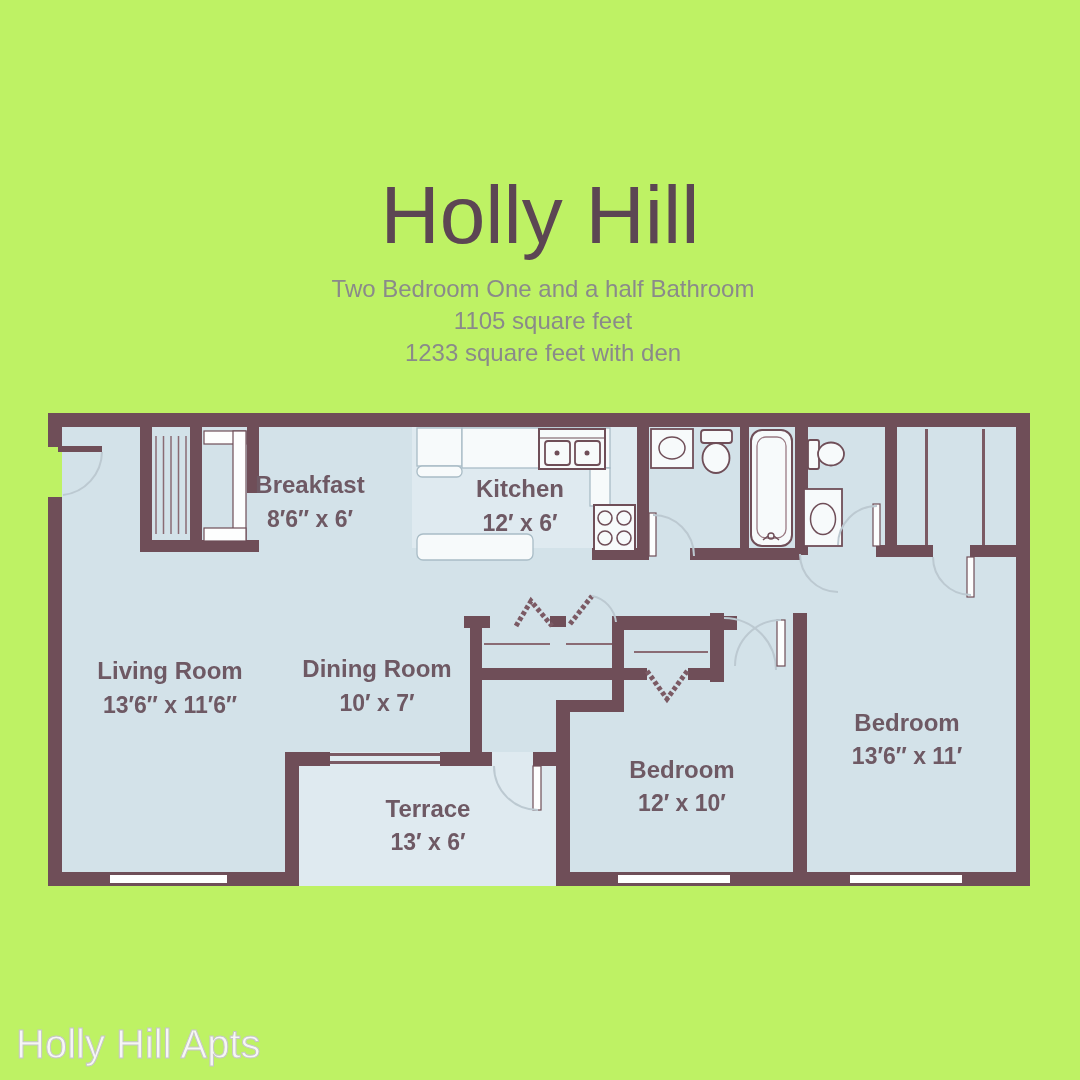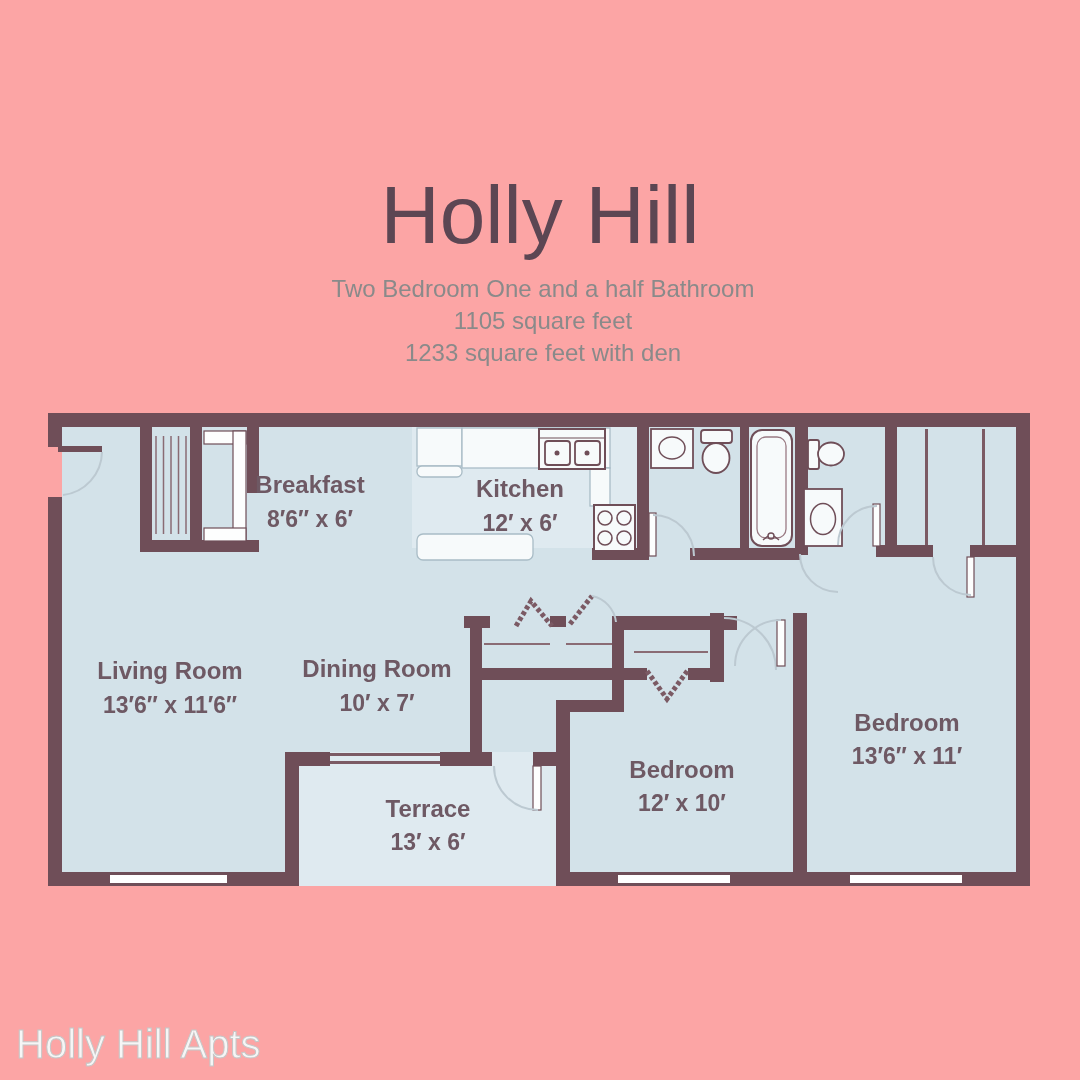--- a/index.html
+++ b/index.html
@@ -1,16 +1,16 @@
 <!DOCTYPE html>
 <html><head>
 <meta charset="utf-8">
 <style>
   html,body{margin:0;padding:0;background:#ffffff;}
-  .stage{position:relative;width:1080px;height:1080px;background:#fca5a5;overflow:hidden;}
+  .stage{position:relative;width:1080px;height:1080px;background:#bef264;overflow:hidden;}
   svg{position:absolute;left:0;top:0;}
   .wall{fill:#6F4E58;}
   .wall-thin{fill:#7B5A64;}
   .floor{fill:#D3E2E9;}
   .floor-light{fill:#DFEAF0;}
   .fix{fill:#F7FAFB;stroke:#6F4E58;stroke-width:1.8;}
   .fix2{fill:#F7FAFB;stroke:#6F4E58;stroke-width:2;}
   .cab{fill:#F7FAFB;stroke:#A9BCC6;stroke-width:1.3;}
   .arc{fill:none;stroke:#BCC9D1;stroke-width:2;}
   .bifold{fill:none;stroke:#7B5A64;stroke-width:5;stroke-dasharray:4 2.5;}

